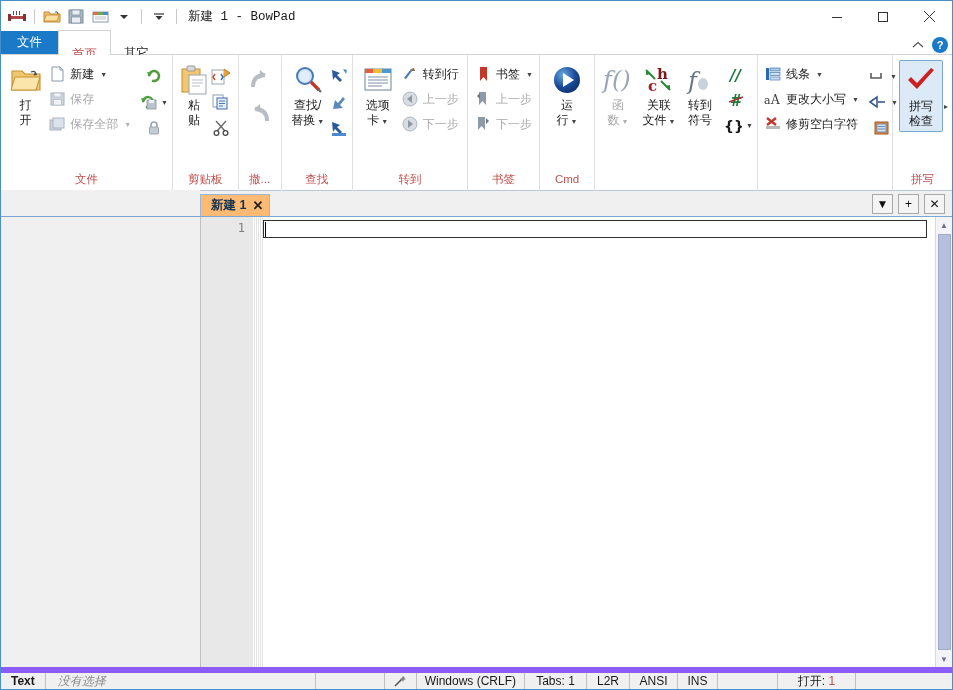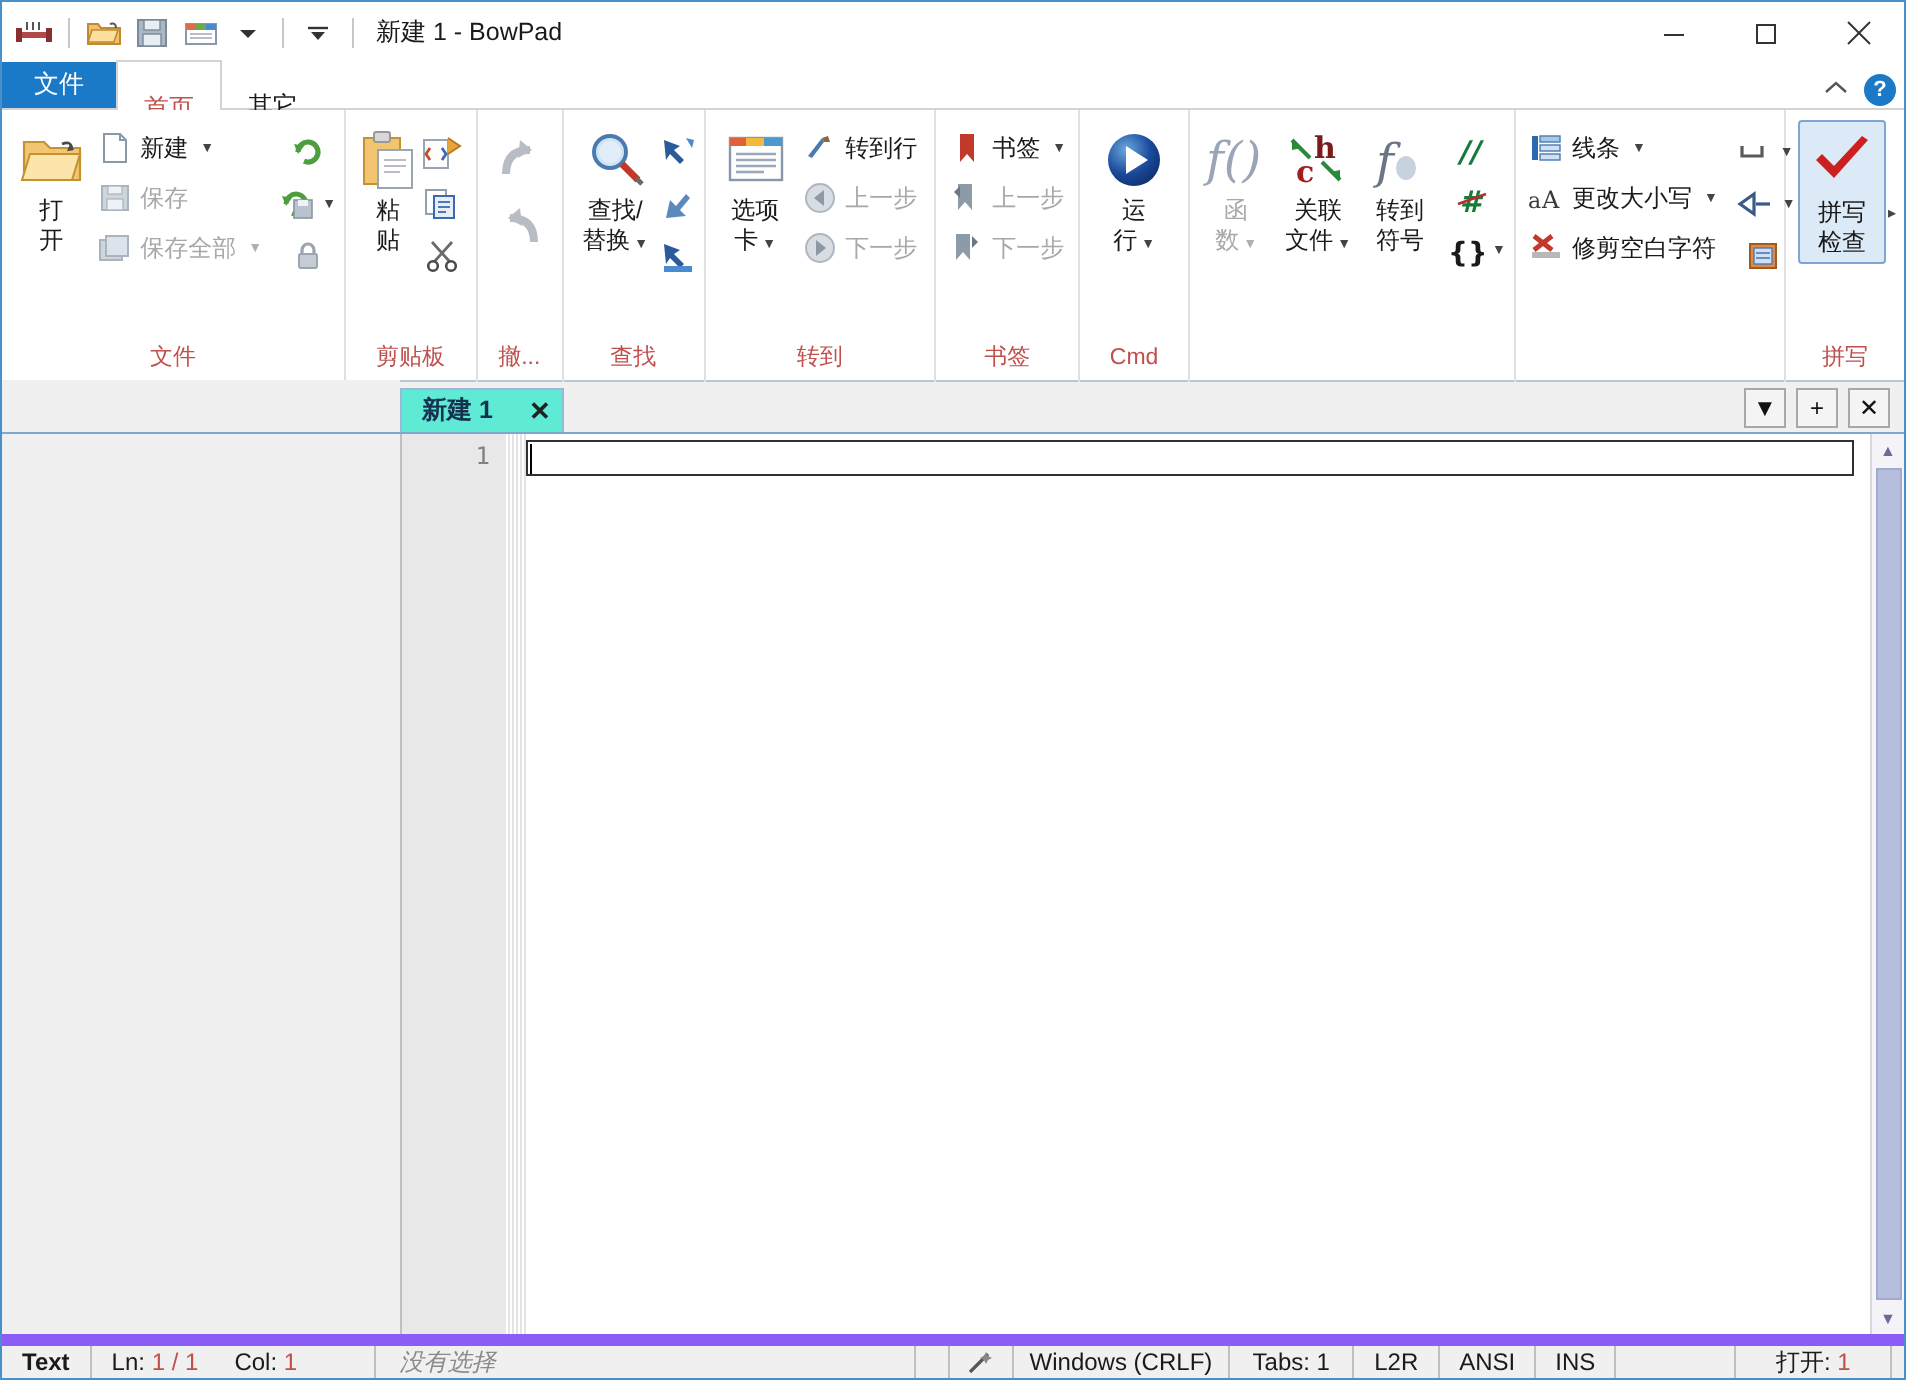--- a/index.html
+++ b/index.html
@@ -35,20 +35,21 @@
     display: flex; align-items: center; justify-content: center;
     position: relative;
   }
   .qat-sep {
     width: 1px; height: 15px; background: #c8c8c8; margin: 0 4px;
   }
   .win-title {
     font-size: 12.5px; color: #1a1a1a;
     margin-left: 7px;
     white-space: nowrap;
+    font-family: Liberation Mono, monospace;
   }
   .win-btns {
     position: absolute; right: 0; top: 0;
     display: flex; height: 31px;
   }
   .win-btn {
     width: 46px; height: 31px;
     display: flex; align-items: center; justify-content: center;
     color: #333;
   }
@@ -165,25 +166,25 @@
     flex: 0 0 26px; height: 26px;
     background: #f0f0f0;
     display: flex; align-items: flex-end;
     position: relative;
     border-bottom: 1px solid #7da7d0;
   }
   .tabstrip-left { width: 199px; height: 26px; background: #f0f0f0; }
   .doctab {
     display: flex; align-items: center;
     height: 22px;
-    background: #5eead4;
+    background: #fdba74;
     border: 1px solid #9bb8d6;
     border-bottom: none;
     padding: 0 6px 0 10px;
-    gap: 18px;
+    gap: 6px;
     font-size: 12.5px; font-weight: bold; color: #14314f;
   }
   .tab-close { font-size: 13px; color: #222; font-weight: bold; }
   .tab-btns {
     position: absolute; right: 7px; top: 3px;
     display: flex; gap: 5px;
   }
   .tab-btn {
     width: 21px; height: 20px;
     border: 1px solid #a8a8a8;
@@ -832,24 +833,20 @@
       <div class="vscroll">
         <div class="sc-arrow">▲</div>
         <div class="sc-thumb"></div>
         <div class="sc-arrow">▼</div>
       </div>
     </div>
   </div>
 
   <div class="statusbar">
     <div class="sb first">Text</div>
-    <div class="sb" style="flex:0 0 142px;justify-content:flex-start;gap:18px;padding-left:10px">
-      <span><span>Ln:</span> <span class="num">1 / 1</span></span>
-      <span><span>Col:</span> <span class="num">1</span></span>
-    </div>
     <div class="sb sel">没有选择</div>
     <div class="sb grow"></div>
     <div class="sb" style="flex:0 0 32px">
       <svg width="15" height="13" viewBox="0 0 15 13">
         <line x1="2" y1="11" x2="11" y2="2" stroke="#555" stroke-width="1.6"></line>
         <path d="M10 1 l1 2 l2 1 l-2 1 l-1 2 l-1 -2 l-2 -1 l2 -1 Z" fill="#888"></path>
       </svg>
     </div>
     <div class="sb" style="flex:0 0 108px">Windows (CRLF)</div>
     <div class="sb" style="flex:0 0 62px">Tabs: 1</div>

